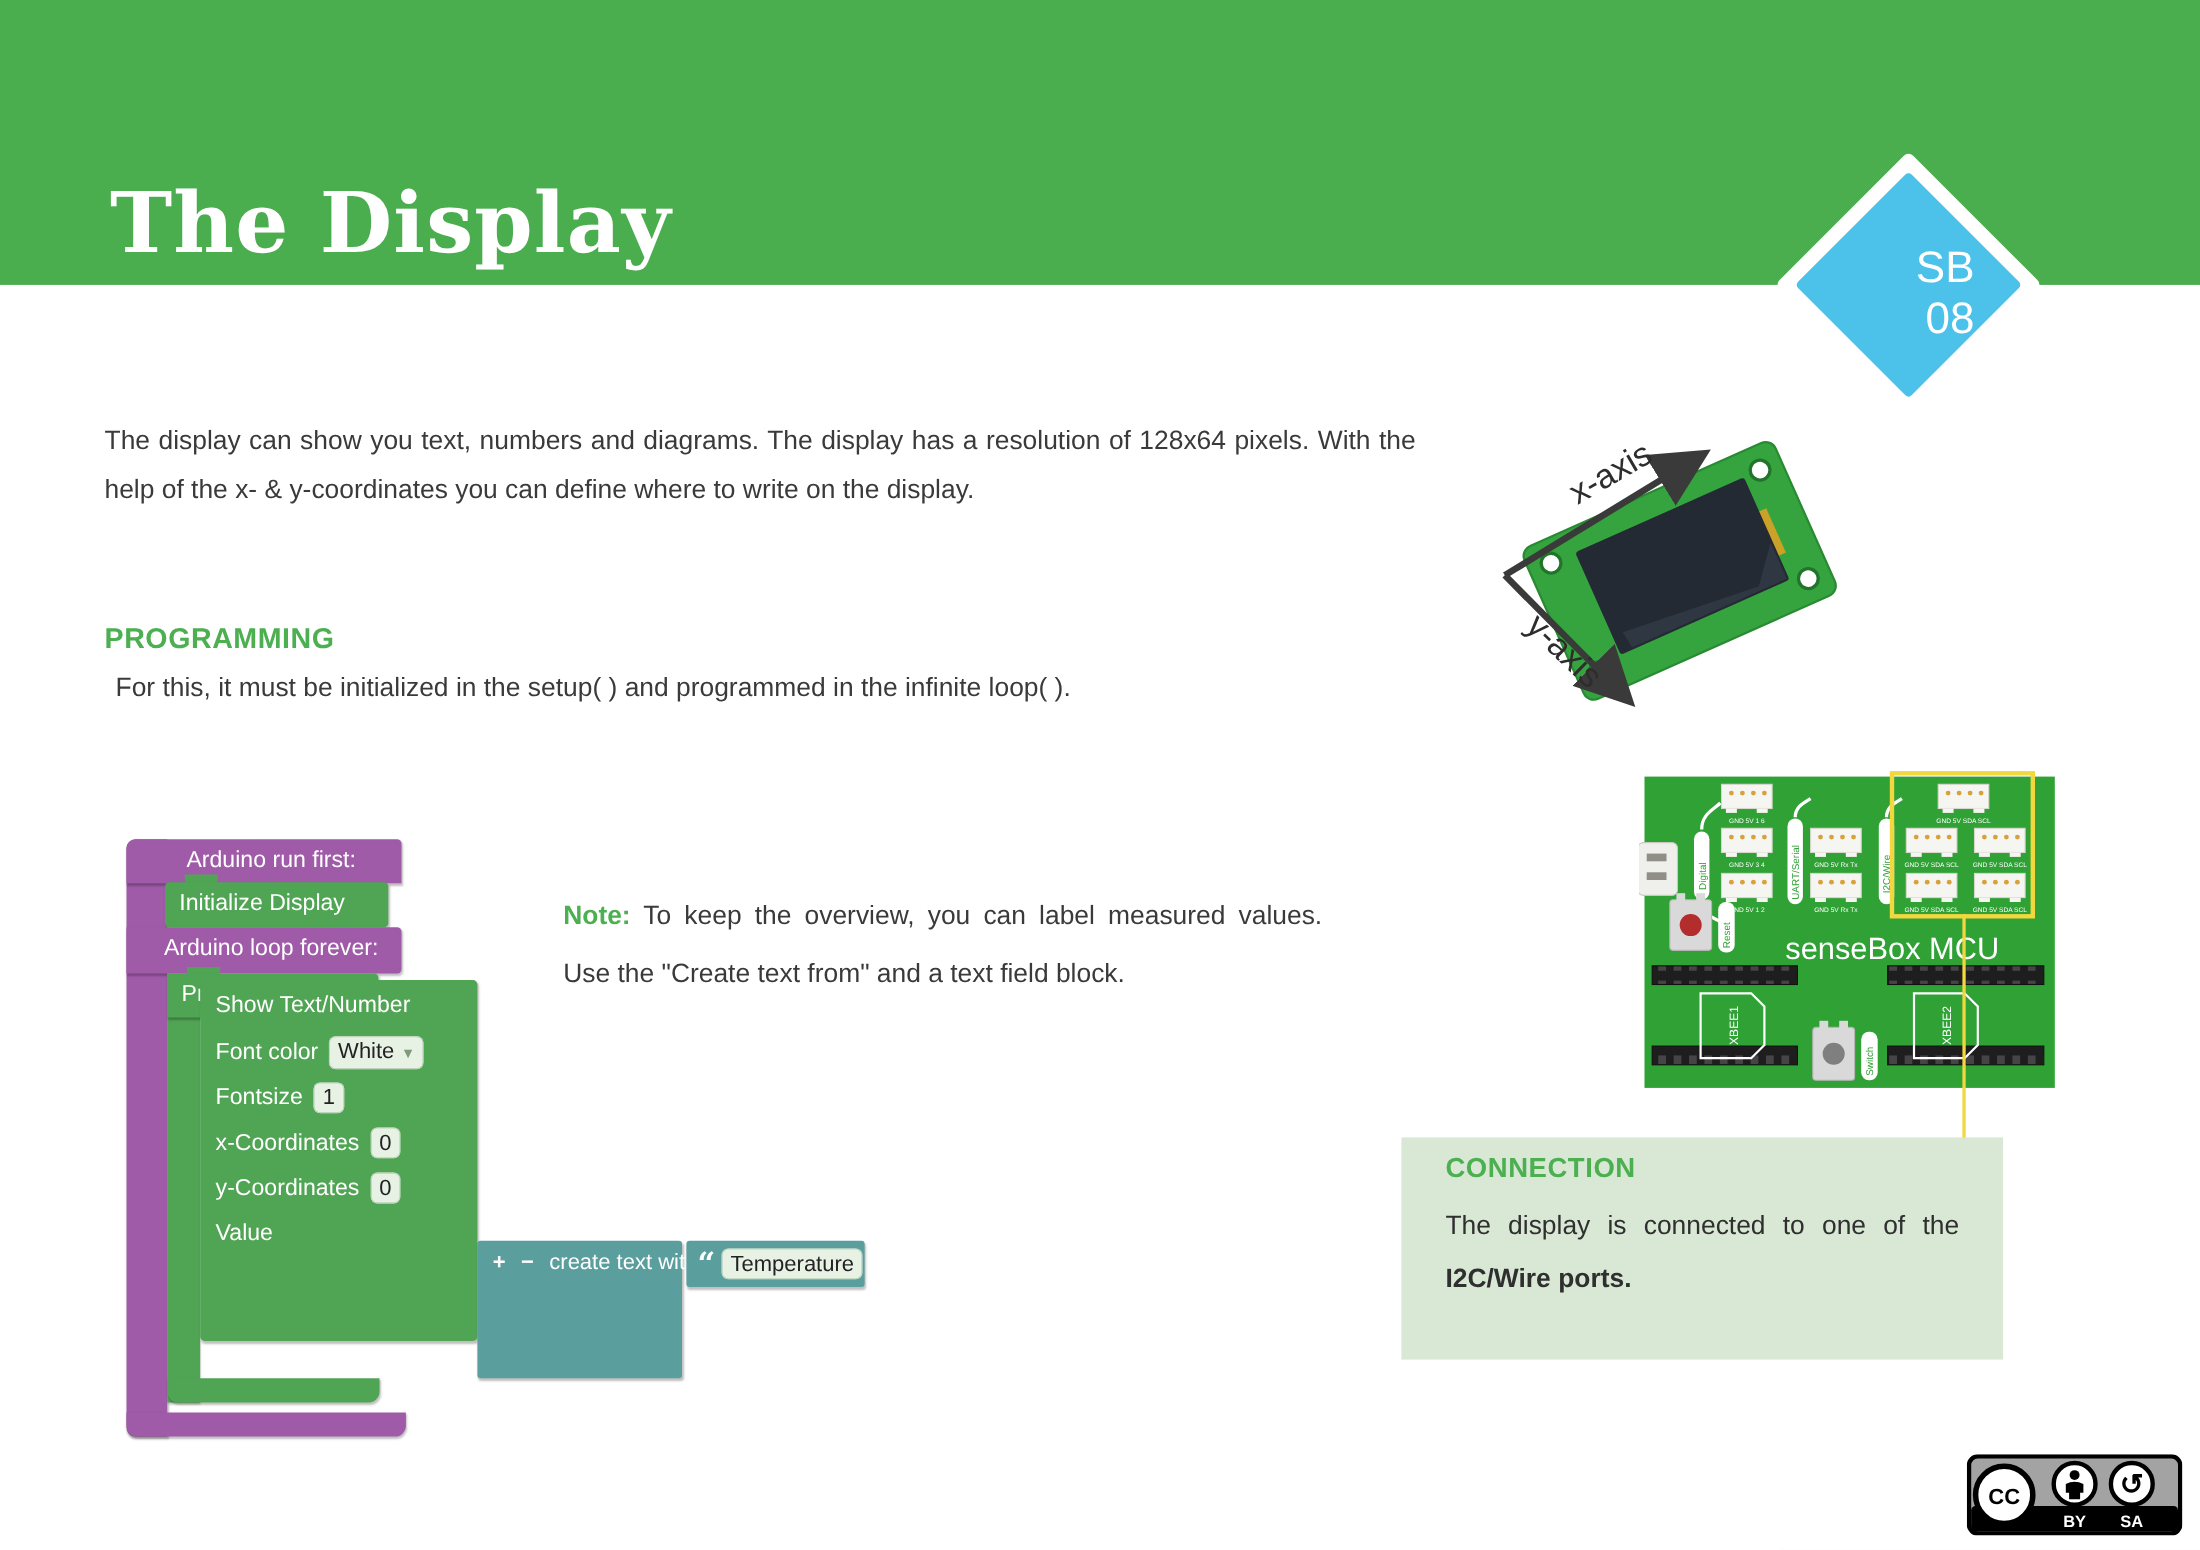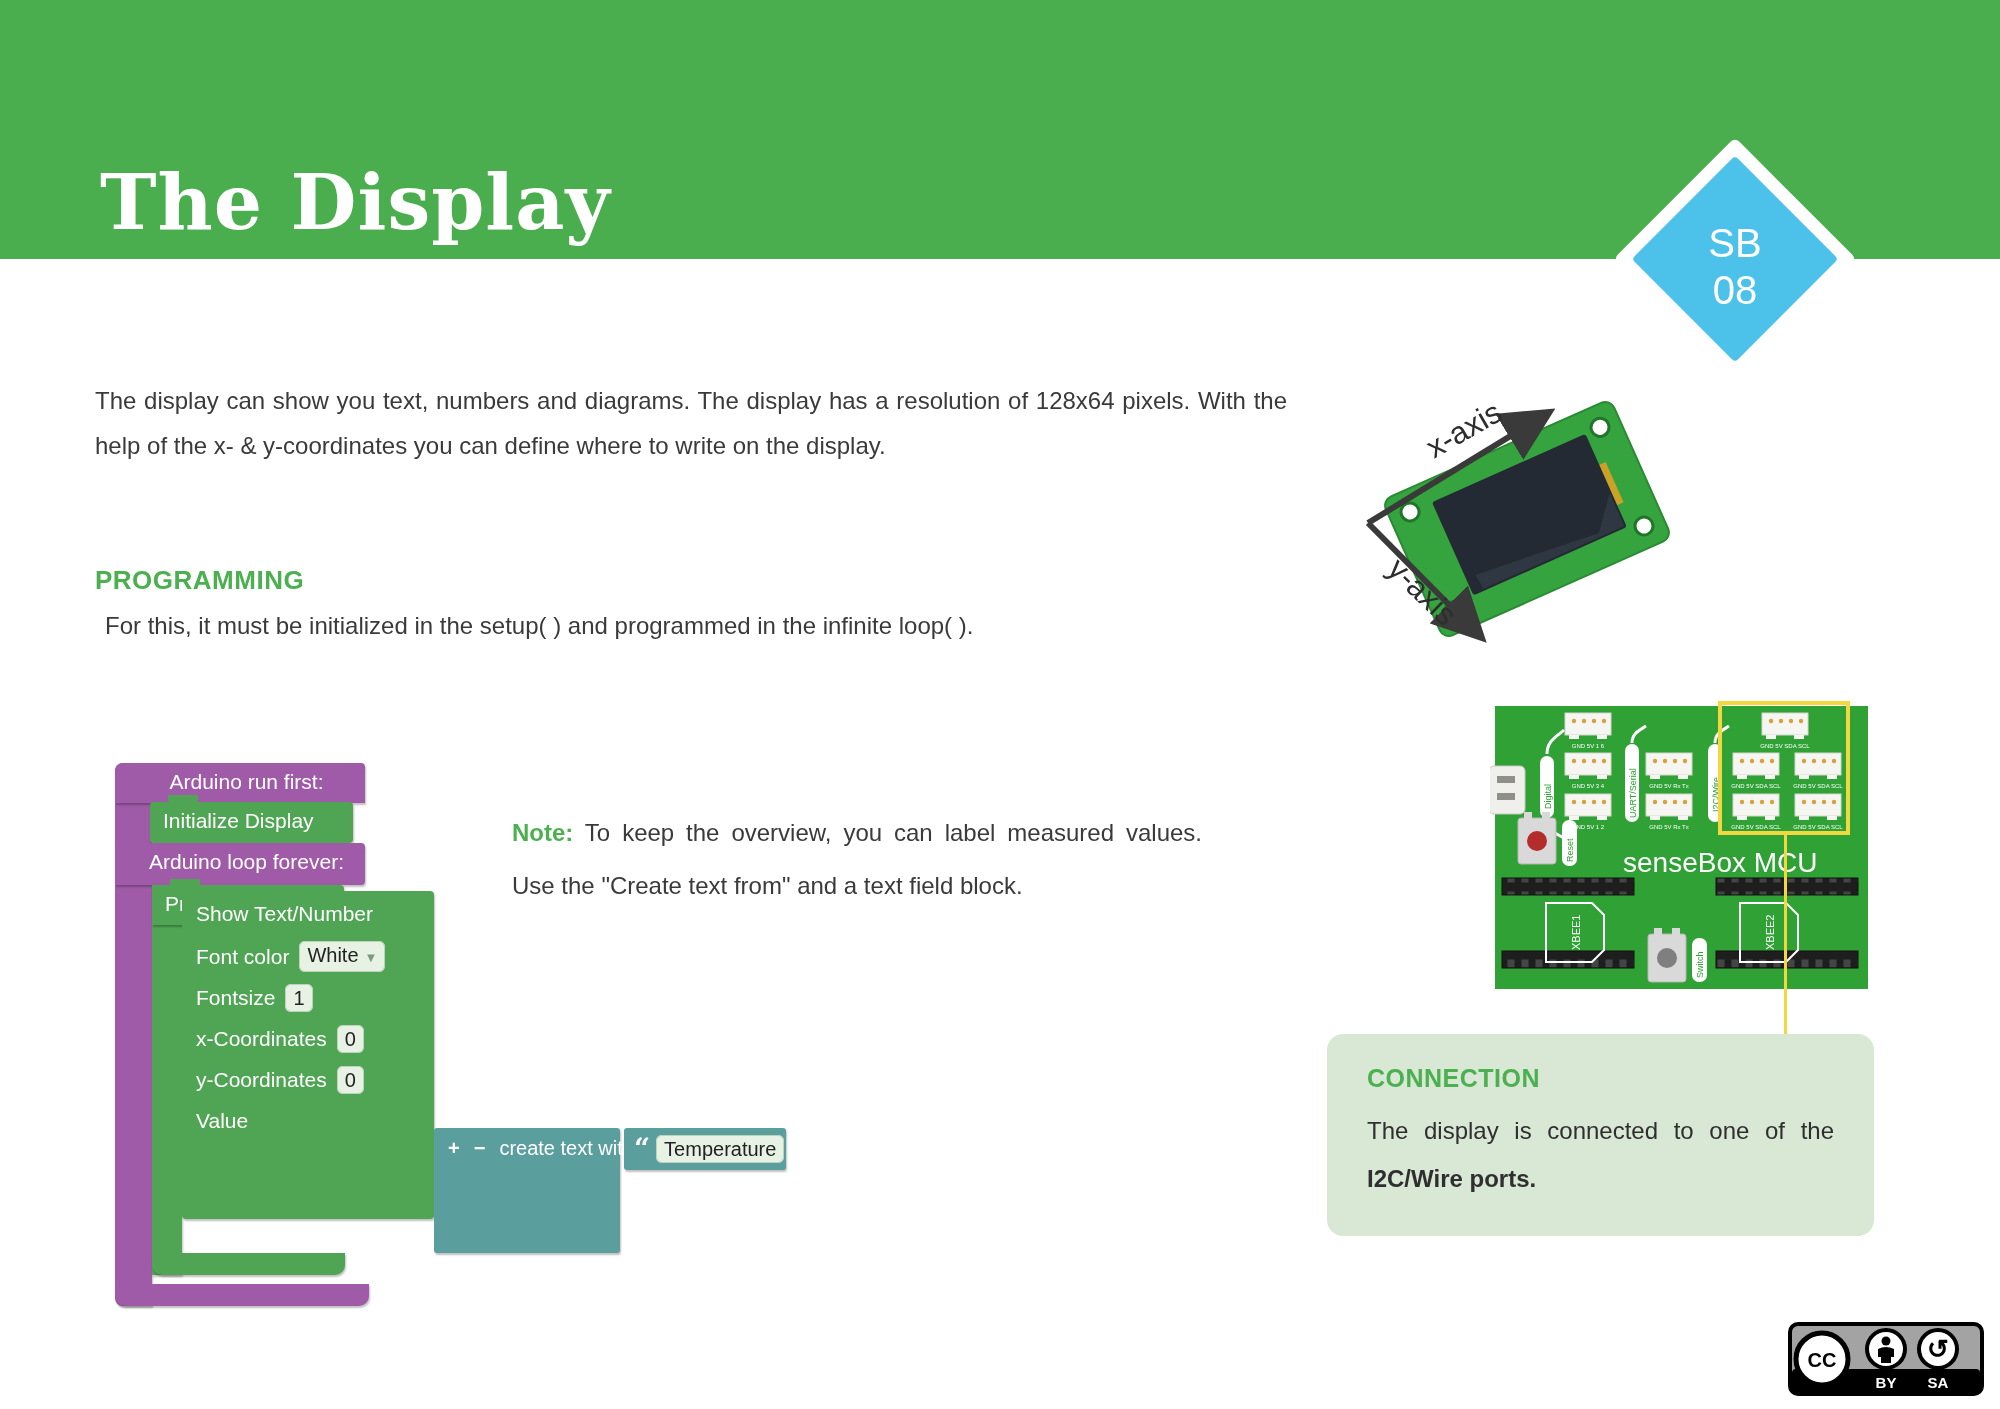--- a/index.html
+++ b/index.html
@@ -4,21 +4,21 @@
 <style>
   html,body{margin:0;padding:0;background:#e9e9e9;}
   .page{position:relative;width:2000px;height:1409px;background:#ffffff;overflow:hidden;
         font-family:"Liberation Sans",sans-serif;color:#3b3b3b;}
   
   .header{position:absolute;left:0;top:0;width:2000px;height:259px;background:#4aad4e;}
   .page-title{position:absolute;left:100px;top:158px;color:#ffffff;
               font-family:"DejaVu Serif","Liberation Serif",serif;font-weight:bold;font-size:76px;letter-spacing:1px;}
   .diamond-outer{position:absolute;left:1649px;top:173px;width:172px;height:172px;background:#ffffff;transform:rotate(45deg);border-radius:6px;}
   .diamond-inner{position:absolute;left:1662px;top:186px;width:146px;height:146px;background:#4cc2ea;transform:rotate(45deg);border-radius:4px;}
-  .diamond-text{position:absolute;left:1675px;top:220px;width:120px;text-align:center;color:#ffffff;
+  .diamond-text{position:absolute;left:1675px;top:220px;width:120px;text-align:right;color:#ffffff;
                 font-size:40px;line-height:47px;}
   
   .intro{position:absolute;left:95px;top:378px;width:1192px;font-size:24px;line-height:45px;text-align:justify;color:#3a3a3a;}
   .prog-head{position:absolute;left:95px;top:565px;font-size:26px;font-weight:bold;color:#4caf50;letter-spacing:0.5px;}
   .prog-body{position:absolute;left:105px;top:612px;width:1200px;font-size:24px;color:#3a3a3a;}
   
   .blk{position:absolute;box-shadow:1px 2px 2px rgba(0,0,0,0.25);color:#ffffff;font-size:21px;}
   .purple{background:#a05ba8;text-align:center;}
   .bgreen{background:#50a554;}
   .teal{background:#5b9e9e;}
@@ -30,21 +30,21 @@
   .row{height:41px;display:flex;align-items:center;padding-left:14px;gap:10px;white-space:nowrap;}
   .wrapbar{border-radius:0 0 10px 10px;}
   .quote{font-family:"DejaVu Serif",serif;font-size:28px;font-weight:bold;line-height:20px;}
   
   .note{position:absolute;left:512px;top:806px;width:690px;font-size:24px;line-height:53px;text-align:justify;color:#3a3a3a;}
   .note .note-label{color:#4caf50;font-weight:bold;}
   
   .fig{position:absolute;}
   .yellow-line{position:absolute;left:1784px;top:831px;width:3px;height:207px;background:#f3d73e;}
   
-  .connection{position:absolute;left:1327px;top:1034px;width:547px;height:202px;background:#d8e8d5;box-sizing:border-box;padding:30px 40px;border-radius:16px;}
+  .connection{position:absolute;left:1274px;top:1034px;width:547px;height:202px;background:#d8e8d5;box-sizing:border-box;padding:14px 40px;}
   .conn-head{font-size:25px;font-weight:bold;color:#4caf50;letter-spacing:0.5px;}
   .conn-body{margin-top:14px;font-size:24px;line-height:48px;text-align:justify;color:#2f2f2f;}
   
   .cc-badge{position:absolute;left:1788px;top:1322px;}
 </style>
 </head>
 <body>
 
 <div class="page">
 

